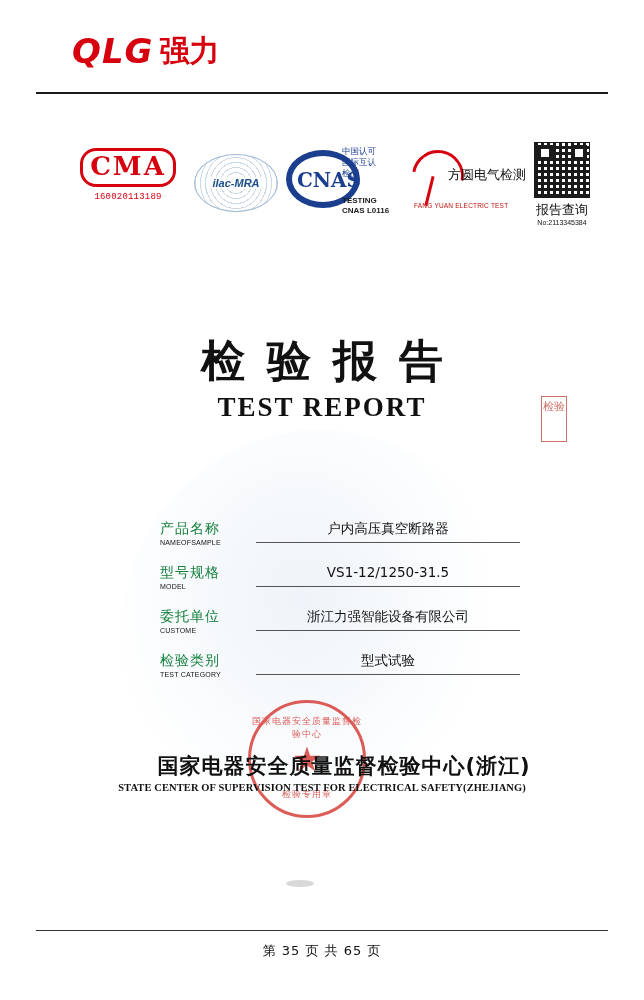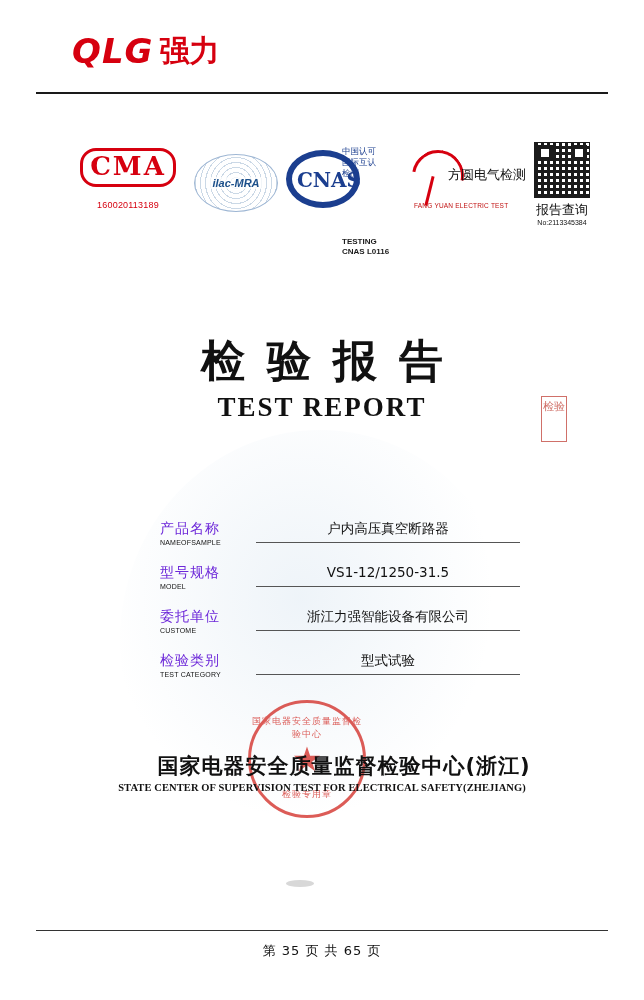--- a/index.html
+++ b/index.html
@@ -71,24 +71,25 @@
     border-radius: 16px;
     color: #d6000f;
     font-family: "DejaVu Serif", serif;
     font-size: 26px;
     font-weight: bold;
     letter-spacing: 2px;
     padding: 2px 0 4px 0;
     line-height: 1.05;
   }
   .cma-code {
-    margin-top: 13px;
+    margin-top: 5px;
     color: #d6000f;
     font-size: 9px;
     letter-spacing: 0.2px;
+    font-family: Liberation Mono, monospace;
   }
 
   
   .ilac {
     position: absolute;
     left: 158px;
     top: 14px;
     width: 82px;
     height: 56px;
     border-radius: 50%;
@@ -150,21 +151,20 @@
     color: #1b3e8f;
   }
   .cnas-sub {
     position: absolute;
     left: 306px;
     top: 56px;
     font-size: 8px;
     color: #1b1b1b;
     line-height: 1.3;
     font-weight: bold;
-    margin-top: 41px;
   }
 
   
   .fangyuan {
     position: absolute;
     left: 372px;
     top: 6px;
     width: 120px;
     height: 80px;
   }
@@ -300,21 +300,21 @@
   }
   .field-label {
     position: absolute;
     left: 0;
     top: 0;
     width: 92px;
   }
   .field-label .cn {
     display: block;
     font-size: 14px;
-    color: #6d28d9;
+    color: #15803d;
     letter-spacing: 1px;
     font-family: Liberation Mono, monospace;
   }
   .field-label .en {
     display: block;
     font-size: 7px;
     color: #111;
     letter-spacing: 0.2px;
     margin-top: 1px;
   }

